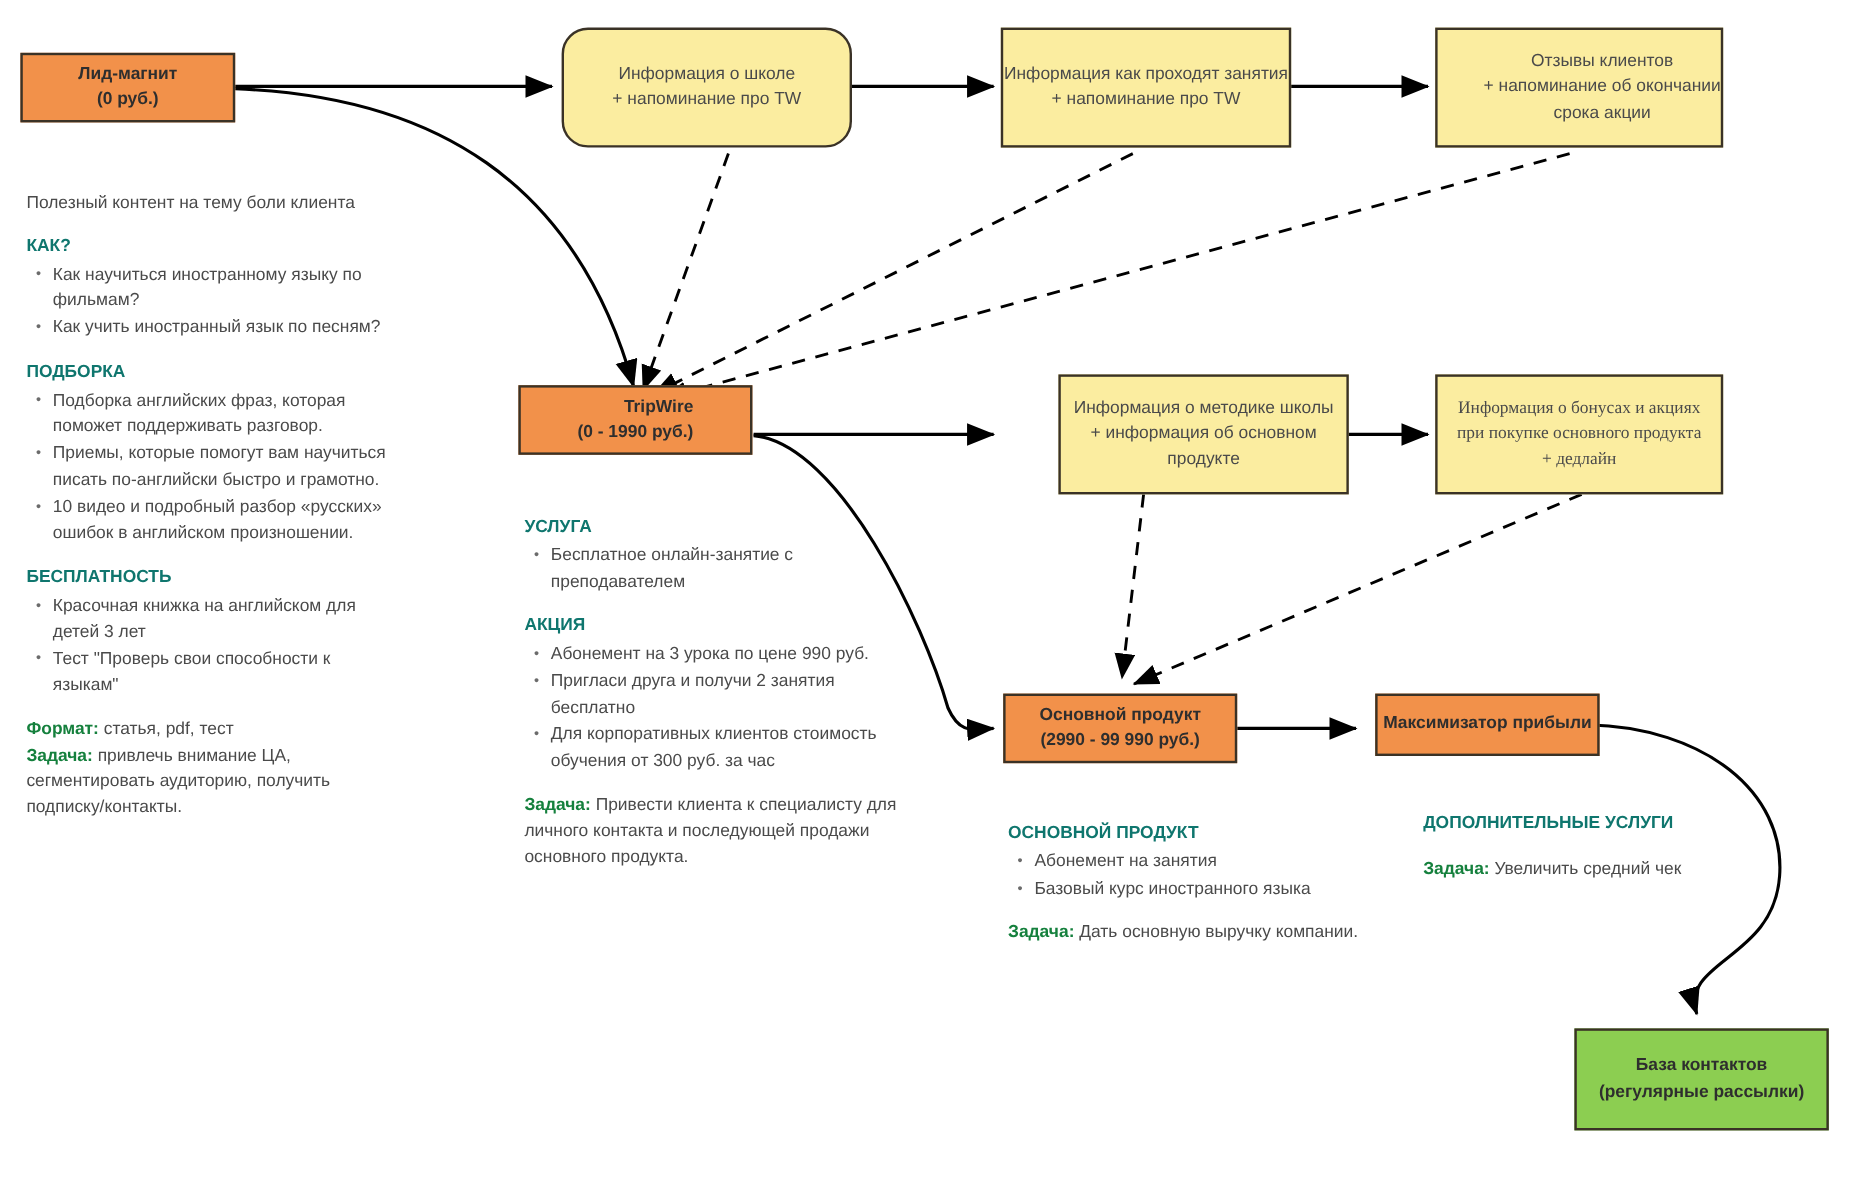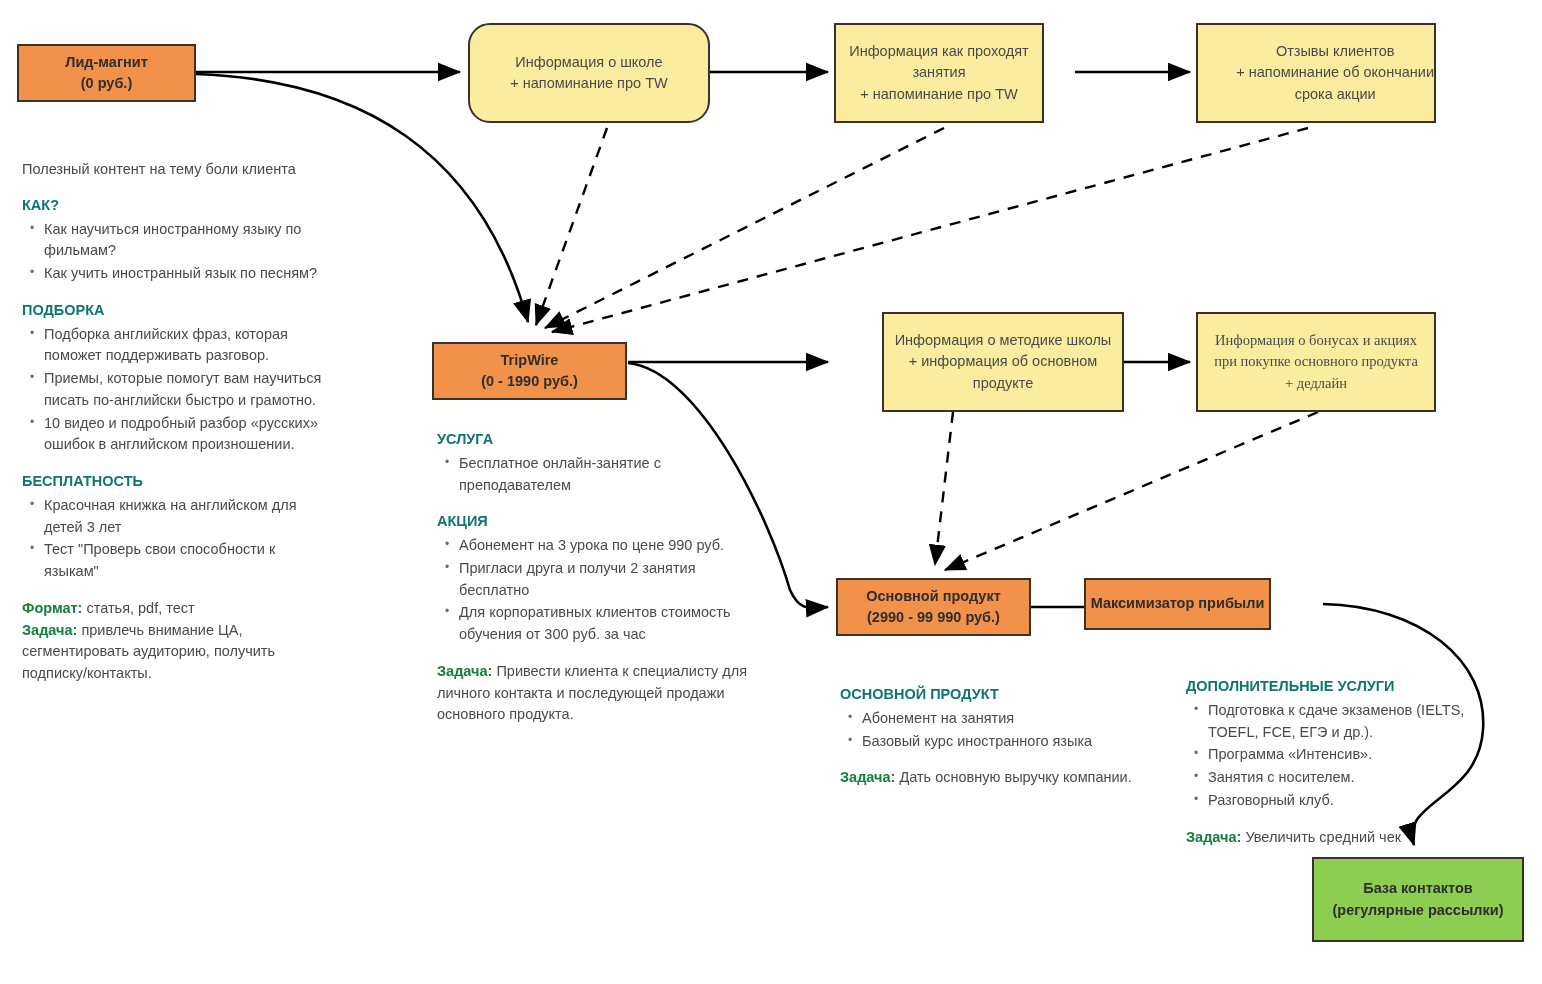--- a/index.html
+++ b/index.html
@@ -87,36 +87,36 @@
     </div>
   </div>
 
   <div class="node yellow" style="left:468px;top:23px;width:242px;height:100px;border-radius:22px;">
     <div class="lines">
       <div>Информация о школе</div>
       <div>+ напоминание про TW</div>
     </div>
   </div>
 
-  <div class="node yellow" style="left:834px;top:23px;width:210px;height:100px;">
+  <div class="node yellow" style="left:834px;top:23px;width:242px;height:100px;">
     <div class="lines">
       <div>Информация как проходят занятия</div>
       <div>+ напоминание про TW</div>
     </div>
   </div>
 
   <div class="node yellow" style="left:1196px;top:23px;width:240px;height:100px;justify-content:flex-end;">
     <div class="lines">
       <div>Отзывы клиентов</div>
       <div>+ напоминание об окончании</div>
       <div>срока акции</div>
     </div>
   </div>
 
-  <div class="node orange" style="left:432px;top:342px;width:195px;height:58px;">
+  <div class="node orange" style="left:432px;top:321px;width:195px;height:58px;text-align:right;">
     <div class="lines">
       <div>TripWire</div>
       <div>(0 - 1990 руб.)</div>
     </div>
   </div>
 
   <div class="node yellow" style="left:834px;top:312px;width:242px;height:100px;margin-left:48px;">
     <div class="lines">
       <div>Информация о методике школы</div>
       <div>+ информация об основном</div>
@@ -132,21 +132,21 @@
     </div>
   </div>
 
   <div class="node orange" style="left:836px;top:578px;width:195px;height:58px;">
     <div class="lines">
       <div>Основной продукт</div>
       <div>(2990 - 99 990 руб.)</div>
     </div>
   </div>
 
-  <div class="node orange" style="left:1084px;top:578px;width:187px;height:52px;">
+  <div class="node orange" style="left:1146px;top:578px;width:187px;height:52px;">
     <div class="lines">
       <div>Максимизатор прибыли</div>
     </div>
   </div>
 
   <div class="node green" style="left:1312px;top:857px;width:212px;height:85px;">
     <div class="lines">
       <div>База контактов</div>
       <div>(регулярные рассылки)</div>
     </div>
@@ -222,26 +222,20 @@
     </div>
     <div class="tb-gap"></div>
     <div class="tb-para">
       <span class="bold">Задача:</span><span> Дать основную выручку компании.</span>
     </div>
   </div>
 
   <div class="textblock" style="left:1186px;top:676px;width:285px;">
     <div>
       <div class="tb-head">ДОПОЛНИТЕЛЬНЫЕ УСЛУГИ</div>
-      <ul class="tb-list">
-        <li>Подготовка к сдаче экзаменов (IELTS, TOEFL, FCE, ЕГЭ и др.).</li>
-        <li>Программа «Интенсив».</li>
-        <li>Занятия с носителем.</li>
-        <li>Разговорный клуб.</li>
-      </ul>
     </div>
     <div class="tb-gap"></div>
     <div class="tb-para">
       <span class="bold">Задача:</span><span> Увеличить средний чек</span>
     </div>
   </div>
 
 </div>
 
 </body></html>

